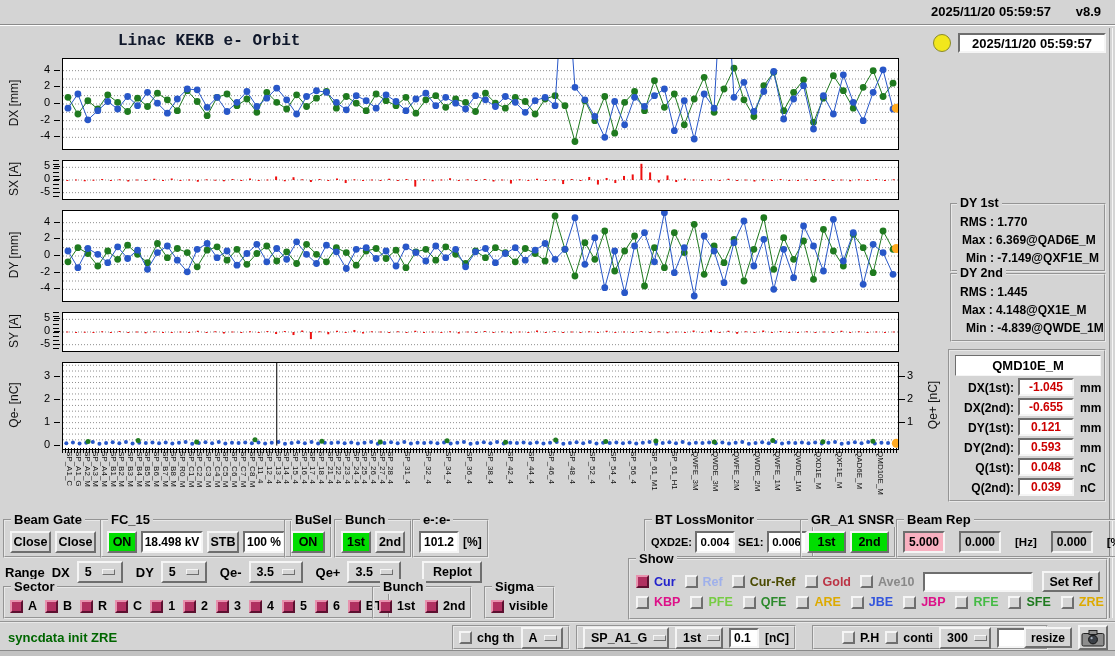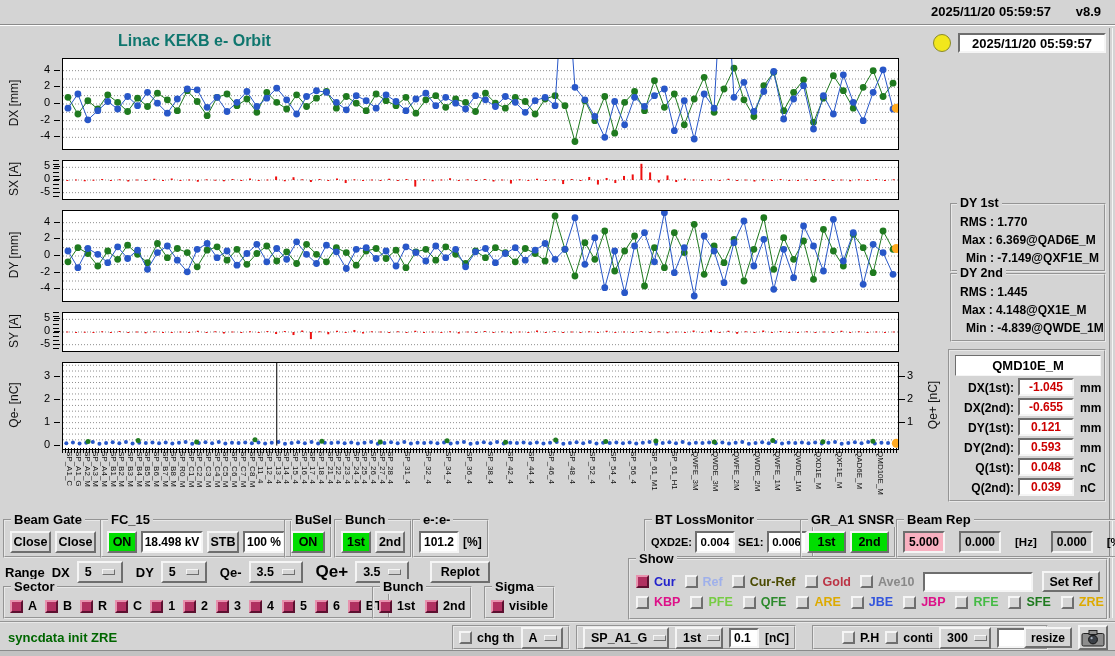--- a/index.html
+++ b/index.html
@@ -76,21 +76,21 @@
 <body>
 
 <div class="screen">
   <div class="titlebar">
     <span class="clock">2025/11/20 05:59:57</span>
     <span class="ver">v8.9</span>
   </div>
   <div class="main"></div>
   <div class="vsep"></div>
 
-  <div class="pagetitle" style="color: #0f766e;">Linac KEKB e- Orbit</div>
+  <div class="pagetitle" style="color: #0f172a; font-family: Liberation Mono, monospace;">Linac KEKB e- Orbit</div>
   <div class="lamp" style="background: rgb(242, 231, 28);"></div>
   <div class="field abs" style="left:958px;top:33px;width:148px;height:20px;font-size:13px;">2025/11/20 05:59:57</div>
 
   <div id="charts-layer" class="abs" style="left:0;top:0;width:1115px;height:656px;pointer-events:none;">
       <div class="plot" style="position: absolute; left: 62px; top: 58px; width: 835px; height: 90px;">
         <svg width="835" height="90">
           <line x1="0" y1="78.33333333333333" x2="835" y2="78.33333333333333" stroke="#8f8f8f" stroke-width="1" stroke-dasharray="1 2"></line>
           <line x1="0" y1="70" x2="835" y2="70" stroke="#8f8f8f" stroke-width="1" stroke-dasharray="1 2"></line>
           <line x1="0" y1="61.666666666666664" x2="835" y2="61.666666666666664" stroke="#8f8f8f" stroke-width="1" stroke-dasharray="1 2"></line>
           <line x1="0" y1="53.33333333333333" x2="835" y2="53.33333333333333" stroke="#8f8f8f" stroke-width="1" stroke-dasharray="1 2"></line>
@@ -1055,21 +1055,21 @@
         <span>5</span>
       </span>
     <span class="lbl" style="font-size:13px;margin-left:6px;">DY</span>
     <span class="om" style="width:46px;">
         <span>5</span>
       </span>
     <span class="lbl" style="font-size:13px;margin-left:6px;">Qe-</span>
     <span class="om" style="width:54px;">
         <span>3.5</span>
       </span>
-    <span class="lbl" style="font-size:17px;margin-left:6px;">Qe+</span>
+    <span class="lbl" style="font-size:13px;margin-left:6px;">Qe+</span>
     <span class="om" style="width:54px;">
         <span>3.5</span>
       </span>
     <span class="btn" style="width:60px;margin-left:14px;">Replot</span>
   </div>
 
   <div class="group" style="left:3px;top:586px;height:33px;gap:8px;padding-top:11px;">
     <span class="lg">Sector</span>
   <span class="check-item">
         <span class="cb on"></span>

